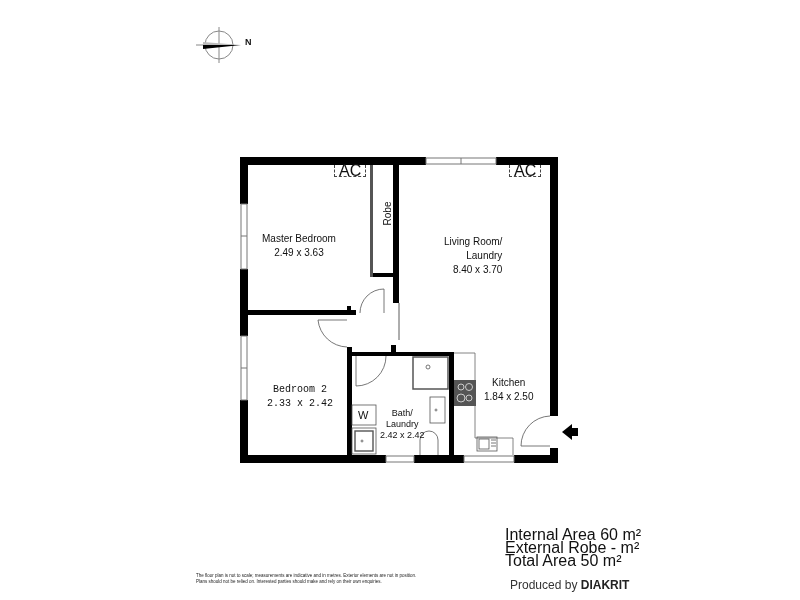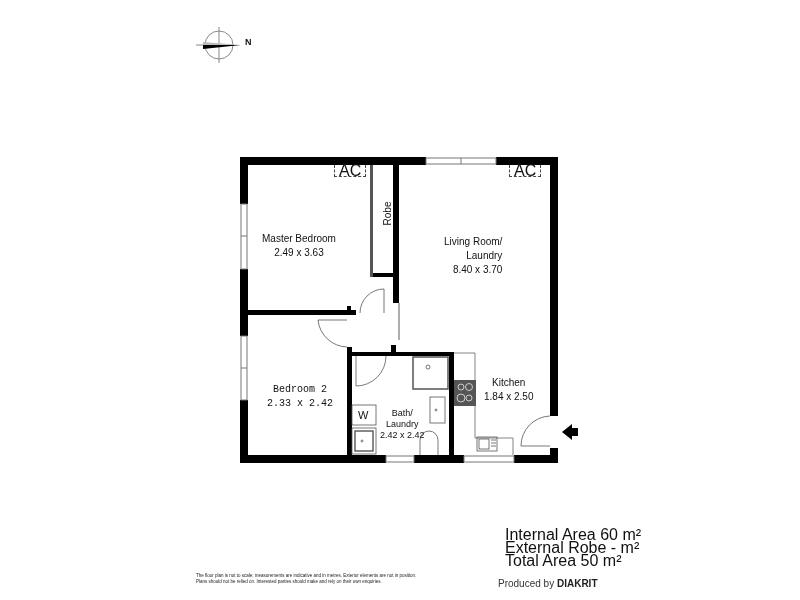--- a/index.html
+++ b/index.html
@@ -2,21 +2,21 @@
 <html><head>
 <meta charset="utf-8">
 <style>
   html, body { margin:0; padding:0; background:#ffffff; }
   body { width:800px; height:600px; position:relative; overflow:hidden; font-family:"Liberation Sans", sans-serif; color:#111; }
   .abs { position:absolute; }
   svg.plan { position:absolute; left:0; top:0; }
   .room-label { position:absolute; text-align:center; font-size:10px; line-height:14px; color:#111; white-space:nowrap; }
   .room-label.small { font-size:9px; line-height:11px; }
   .area-block { position:absolute; left:505px; top:528px; font-size:16px; line-height:13px; color:#111; }
-  .produced { position:absolute; left:498px; top:578px; font-size:10px; color:#333; }
+  .produced { position:absolute; left:510px; top:578px; font-size:12px; color:#333; }
   .produced b { font-weight:bold; color:#222; }
   .disclaimer { position:absolute; left:196px; top:573px; font-size:4.5px; line-height:6px; color:#222; width:270px; }
   .ac { position:absolute; font-size:16px; color:#111; border:1px dashed #444; border-top:none; padding:0 4px; line-height:11px; }
   .north { position:absolute; left:245px; top:37px; font-size:9px; font-weight:bold; }
   .robe { position:absolute; left:376px; top:208px; font-size:10px; transform:rotate(-90deg); transform-origin:center; }
 </style>
 </head>
 <body>
 
 <svg class="plan" width="800" height="600">

